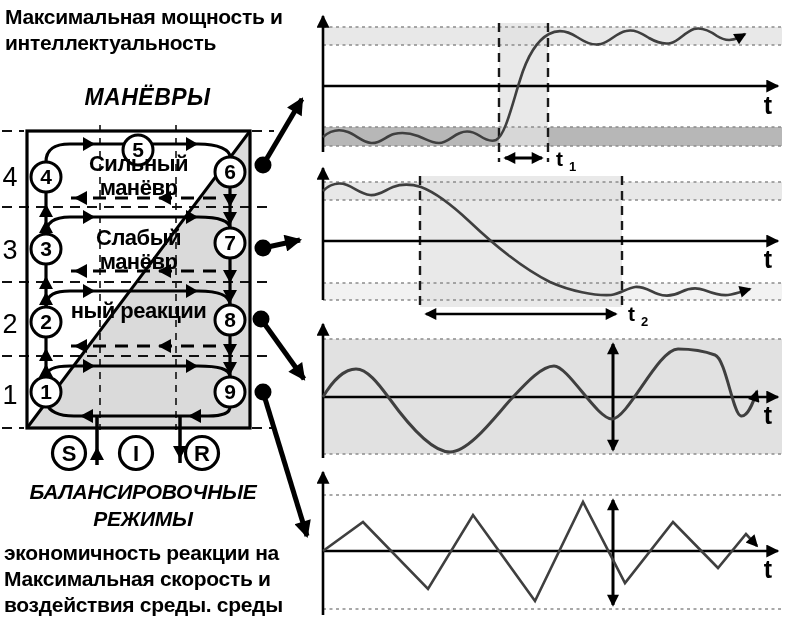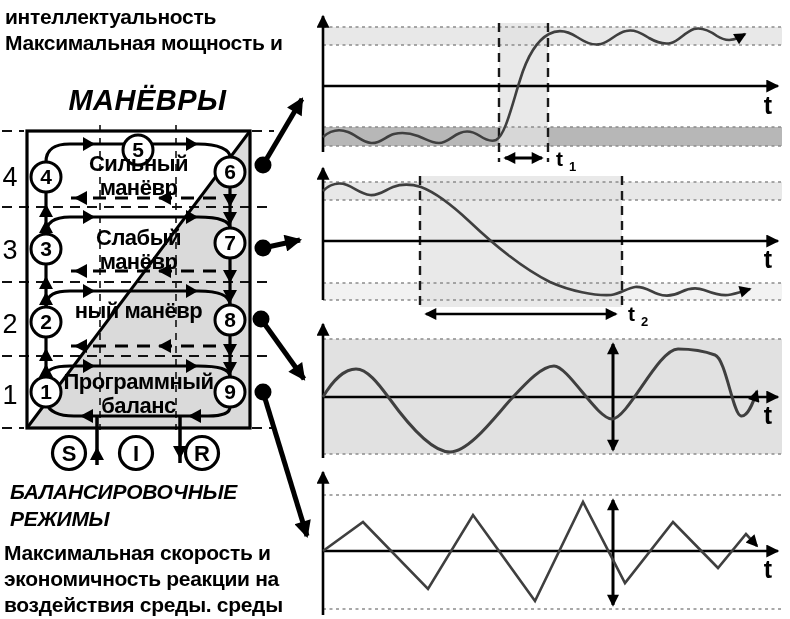--- a/index.html
+++ b/index.html
@@ -1,24 +1,24 @@
 <!DOCTYPE html>
 <html><head>
 <meta charset="utf-8">
 <style>
   html,body{margin:0;padding:0;background:#fff;}
   .stage{position:relative;width:790px;height:619px;background:#fff;overflow:hidden;
          font-family:"Liberation Sans","DejaVu Sans",sans-serif;color:#000;}
   .stage svg{position:absolute;left:0;top:0;}
   .txt{position:absolute;font-weight:bold;}
   .top-title{left:5px;top:4px;width:312px;font-size:21px;line-height:26px;letter-spacing:-0.3px;}
-  .maneuvers{left:30px;top:84px;width:235px;text-align:center;font-size:29px;font-style:italic;letter-spacing:0.5px;}
+  .maneuvers{left:30px;top:84px;width:235px;text-align:center;font-size:23px;font-style:italic;letter-spacing:0.5px;}
   .row-label{position:absolute;left:27px;width:223px;text-align:center;font-weight:bold;
              font-size:22px;line-height:24px;letter-spacing:-0.5px;}
-  .balancing{left:10px;top:478px;width:266px;font-size:21px;font-style:italic;line-height:27px;letter-spacing:-0.3px;}
+  .balancing{left:10px;top:478px;width:266px;text-align:center;font-size:21px;font-style:italic;line-height:27px;letter-spacing:-0.3px;}
   .bottom-title{left:4px;top:540px;width:312px;font-size:21px;line-height:26px;letter-spacing:-0.3px;}
   text{font-family:"Liberation Sans","DejaVu Sans",sans-serif;fill:#000;}
   .node-num{font-size:21px;font-weight:bold;text-anchor:middle;}
   .io-num{font-size:22px;font-weight:bold;text-anchor:middle;}
   .scale-num{font-size:27px;text-anchor:middle;}
   .t-label{font-size:25px;font-weight:bold;text-anchor:middle;}
   .t-int{font-size:21px;font-weight:bold;}
   .t-sub{font-size:13px;font-weight:bold;}
 </style>
 </head>
@@ -251,43 +251,39 @@
     </g>
     <line x1="323" y1="615" x2="323" y2="472" stroke="#000" stroke-width="2.6" marker-end="url(#ahAxis)"></line>
     <line x1="323" y1="551" x2="778" y2="551" stroke="#000" stroke-width="2.6" marker-end="url(#ahAxis)"></line>
     <text class="t-label" x="768" y="578">t</text>
     <line x1="613" y1="500" x2="613" y2="605" stroke="#000" stroke-width="3" marker-start="url(#ah)" marker-end="url(#ah)"></line>
     <polyline fill="none" stroke-width="2.6" marker-end="url(#ah)" points="323,551 363,522 428,589 473,515 535,601 583,502 625,583 673,522 718,568 746,534 757,546" stroke="#3f3f3f"></polyline>
   </g>
 </svg>
 
   <div class="txt top-title">
+    <div>Максимальная мощность и</div>
     <div>интеллектуальность</div>
-    <div>Максимальная мощность и</div>
   </div>
   <div class="txt maneuvers">МАНЁВРЫ</div>
 
   <div class="row-label" style="top:152px">
     <div>Сильный</div>
     <div>манёвр</div>
   </div>
   <div class="row-label" style="top:226px">
     <div>Слабый</div>
     <div>манёвр</div>
   </div>
   <div class="row-label" style="top:299px">
-    <div>ный манёвр</div>
-  </div>
-  <div class="row-label" style="top:370px">
-    <div>Программный</div>
-    <div>баланс</div>
+    <div>ный реакции</div>
   </div>
 
   <div class="txt balancing">
     <div>БАЛАНСИРОВОЧНЫЕ</div>
     <div>РЕЖИМЫ</div>
   </div>
   <div class="txt bottom-title">
+    <div>экономичность реакции на</div>
     <div>Максимальная скорость и</div>
-    <div>экономичность реакции на</div>
     <div>воздействия среды. среды</div>
   </div>
 </div>
 
 </body></html>

